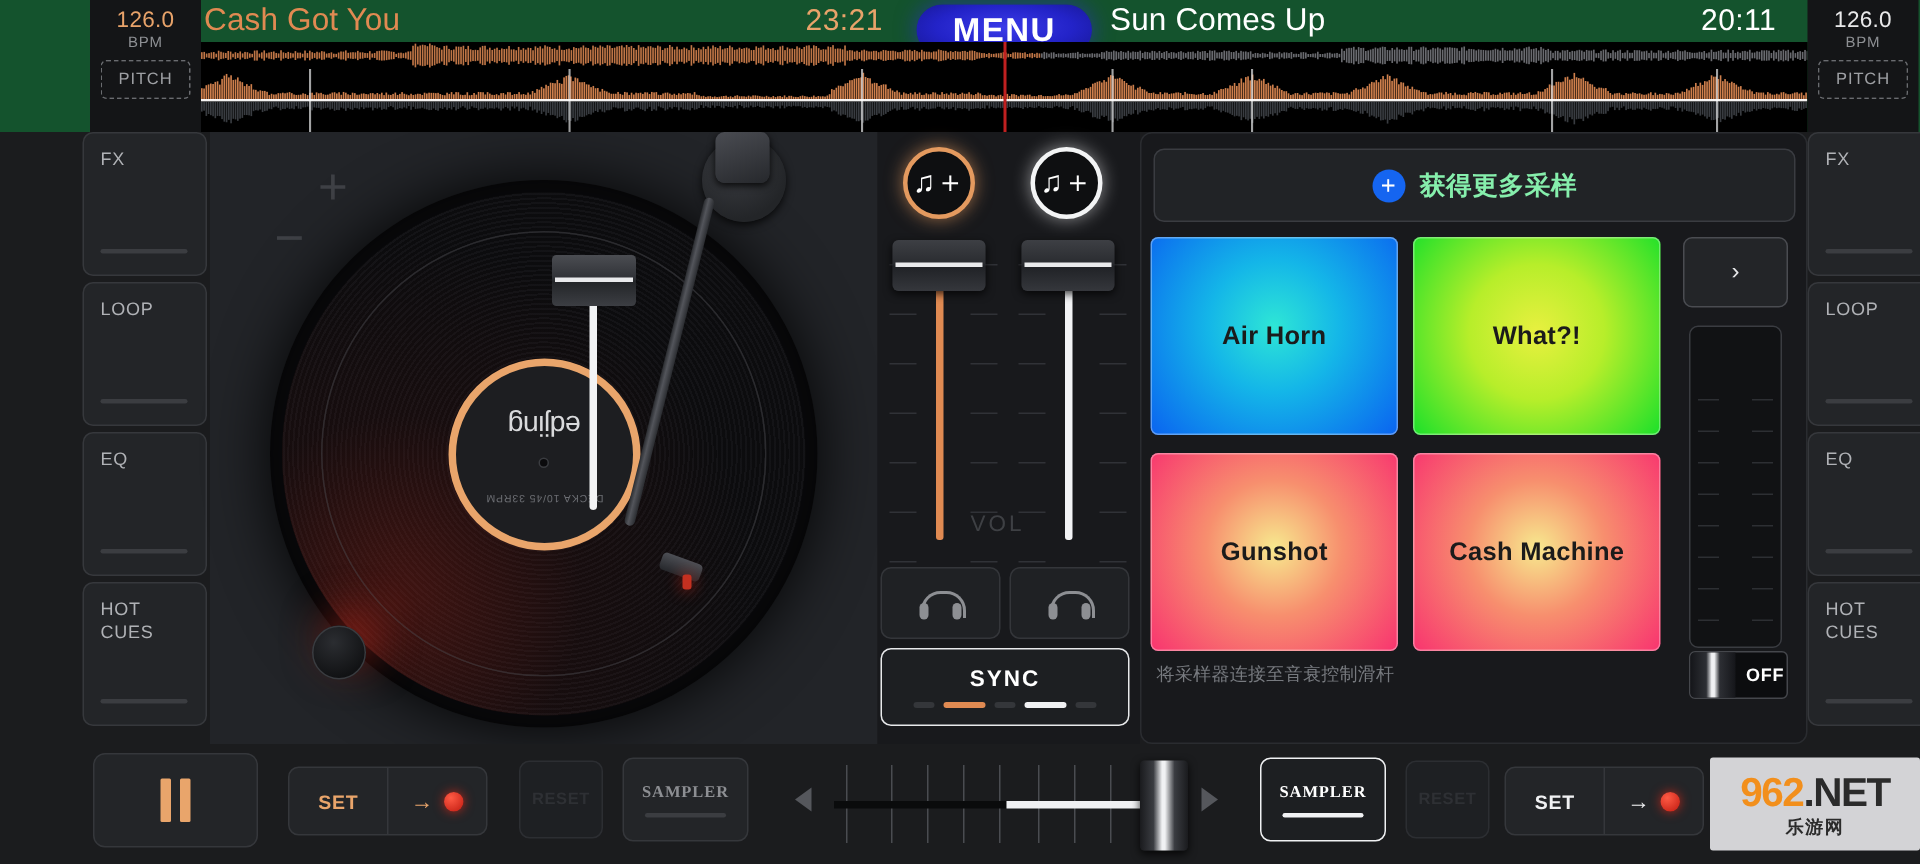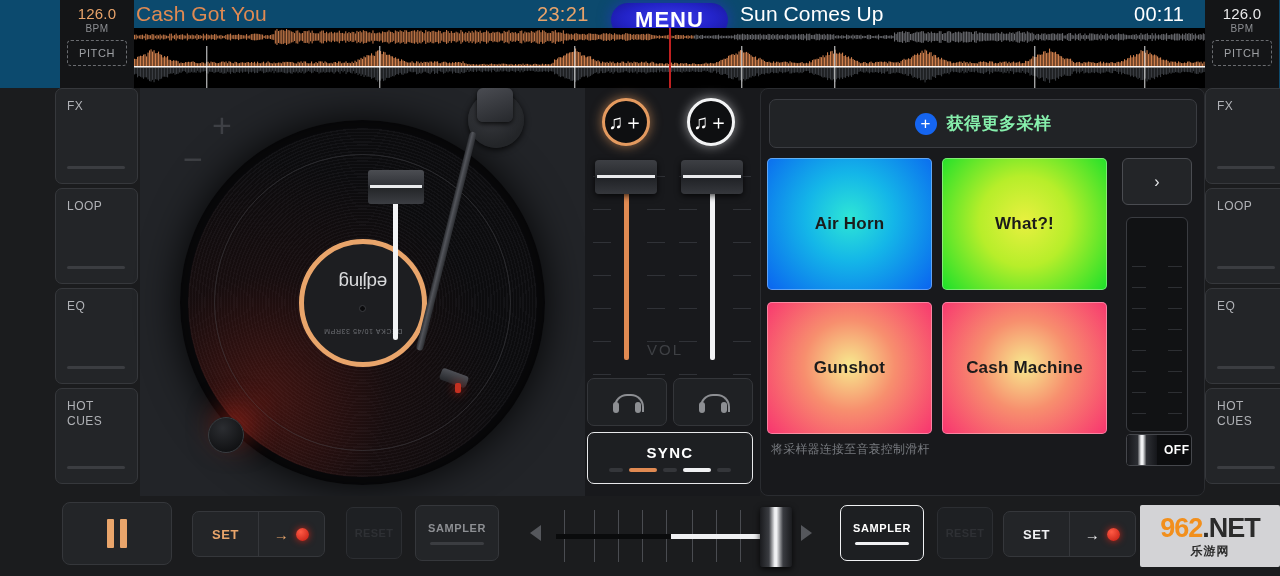--- a/index.html
+++ b/index.html
@@ -11,21 +11,21 @@
   }
   #app {
     position: relative;
     width: 1280px; height: 576px;
     background: #1b1c1e;
   }
 
   
   .topbar {
     position: absolute; left: 0; top: 0; width: 1280px; height: 88px;
-    background: #0c4a6e;
+    background: #14532d;
   }
   .bpm-box {
     position: absolute; top: 0; width: 74px; height: 88px;
     background: #141517;
     display: flex; flex-direction: column; align-items: center;
     padding-top: 5px;
   }
   .bpm-box.left { left: 60px; }
   .bpm-box.right { left: 1205px; }
   .bpm-val { font-size: 15px; color: #e8a36a; letter-spacing: .2px; }
@@ -348,21 +348,21 @@
   .reset-btn.left { left: 346px; }
   .reset-btn.right { left: 937px; }
 
   .sampler-btn {
     position: absolute; top: 505px; width: 84px; height: 56px;
     border-radius: 7px;
     display: flex; flex-direction: column; align-items: center; justify-content: center;
   }
   .sampler-btn.left { left: 415px; background: #232528; border: 1px solid #35373b; }
   .sampler-btn.right { left: 840px; background: #1d1f22; border: 1px solid #f0f1f3; }
-  .sampler-btn .lbl { font-size: 11px; letter-spacing: .6px; font-weight: 600; }
+  .sampler-btn .lbl { font-size: 11px; letter-spacing: .6px; font-weight: 600; font-family: Liberation Serif, serif; }
   .sampler-btn.left .lbl { color: #8d8f93; }
   .sampler-btn.right .lbl { color: #fff; }
   .sampler-btn .ul { width: 54px; height: 3px; border-radius: 2px; margin-top: 8px; }
   .sampler-btn.left .ul { background: #3b3d41; }
   .sampler-btn.right .ul { background: #f0f1f3; }
 
   .xf-arrow {
     position: absolute; top: 525px; width: 0; height: 0;
     border-top: 8px solid transparent; border-bottom: 8px solid transparent;
   }
@@ -410,21 +410,21 @@
 
     <div class="bpm-box right">
       <div class="bpm-val">126.0</div>
       <div class="bpm-label">BPM</div>
       <div class="pitch-btn">PITCH</div>
     </div>
 
     <div class="track-title a">Cash Got You</div>
     <div class="track-time a">23:21</div>
     <div class="track-title b">Sun Comes Up</div>
-    <div class="track-time b">00:11</div>
+    <div class="track-time b">20:11</div>
 
     <div class="menu-btn">MENU</div>
 
     <div class="wave-strip">
       <svg class="wave-mini" viewBox="0 0 1071 18" preserveAspectRatio="none">
         <g id="miniA">
             <rect x="0.0" y="6.8" width="1.1" height="4.5" fill="#e08a52" opacity="0.85"></rect>
             <rect x="1.6" y="6.6" width="1.1" height="4.8" fill="#e08a52" opacity="0.85"></rect>
             <rect x="3.2" y="7.7" width="1.1" height="2.6" fill="#e08a52" opacity="0.85"></rect>
             <rect x="4.8" y="7.4" width="1.1" height="3.2" fill="#e08a52" opacity="0.85"></rect>

